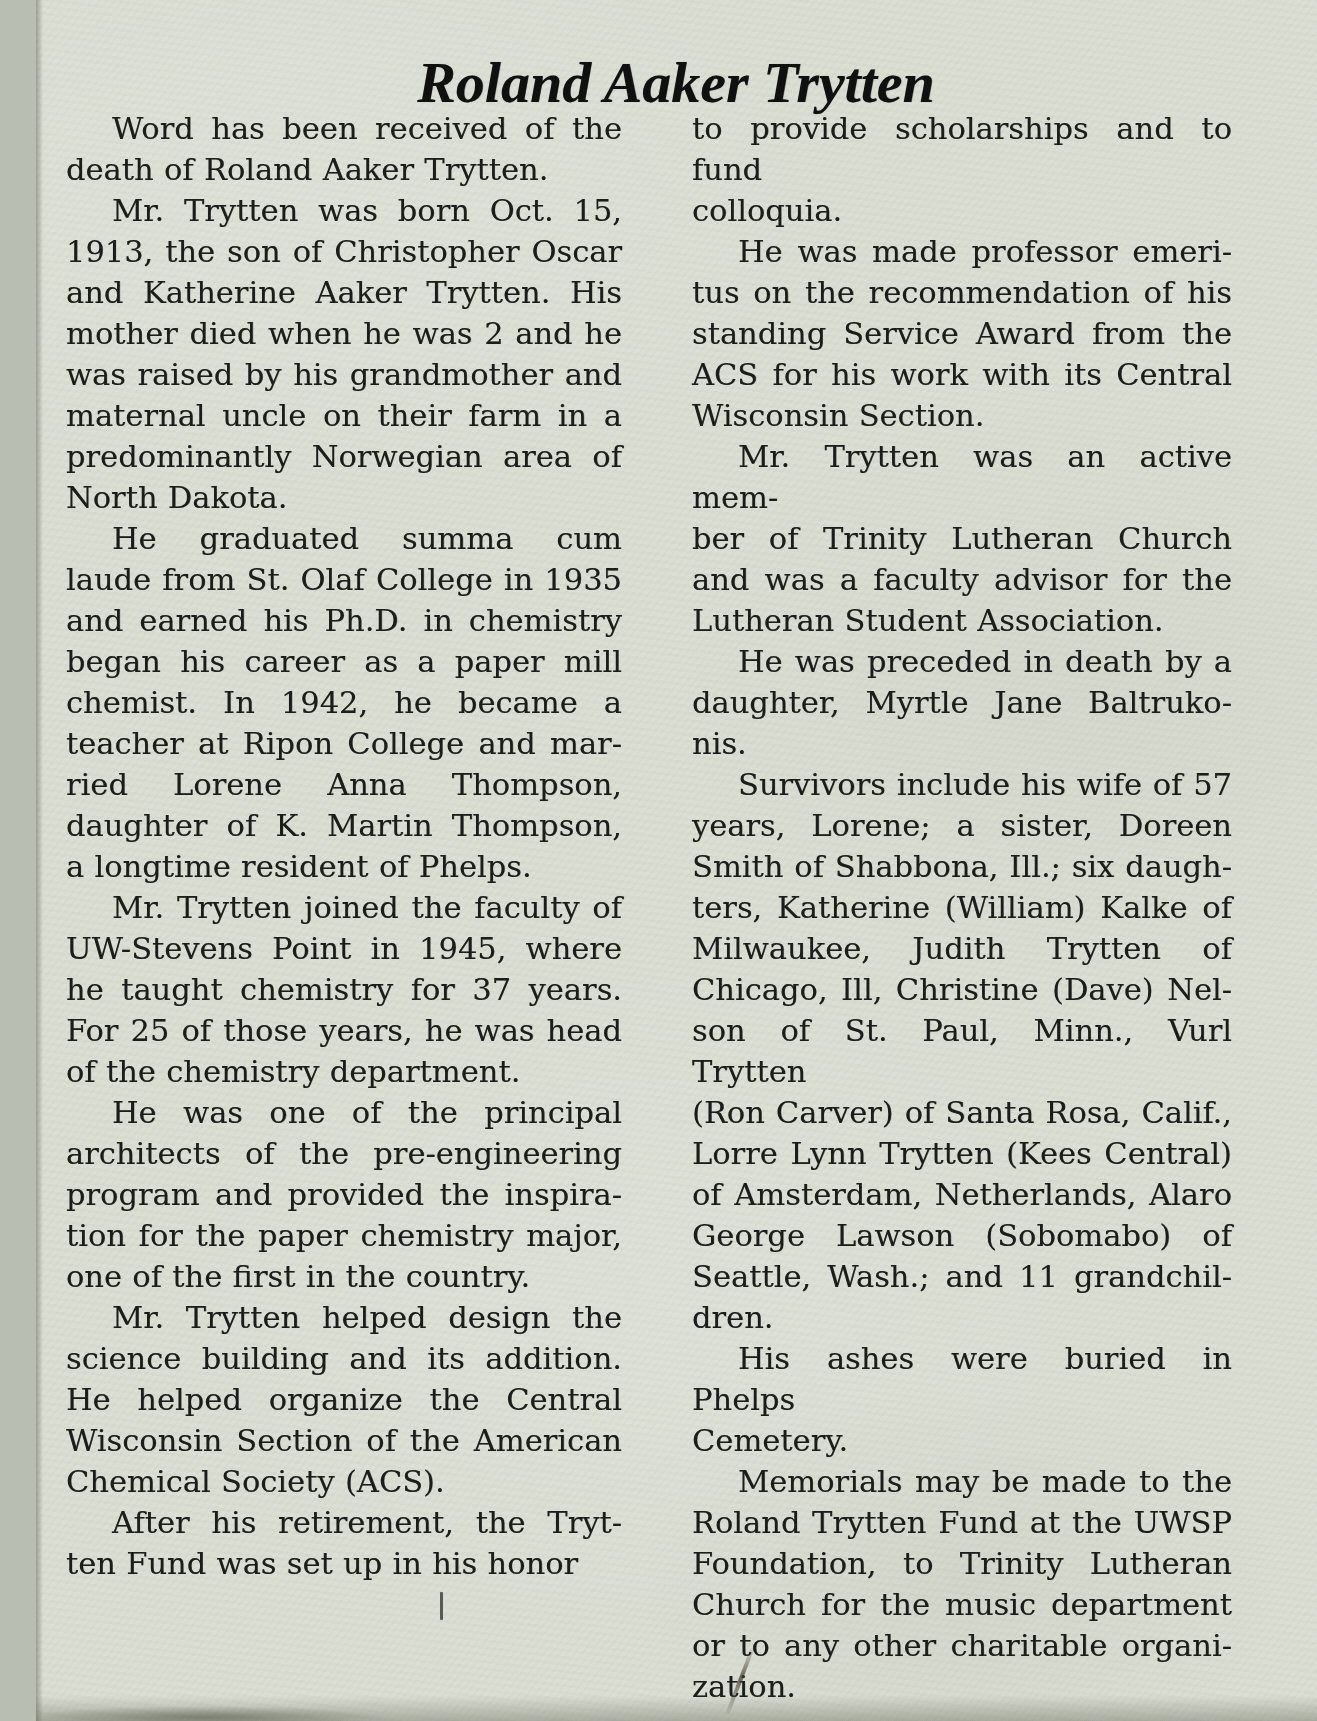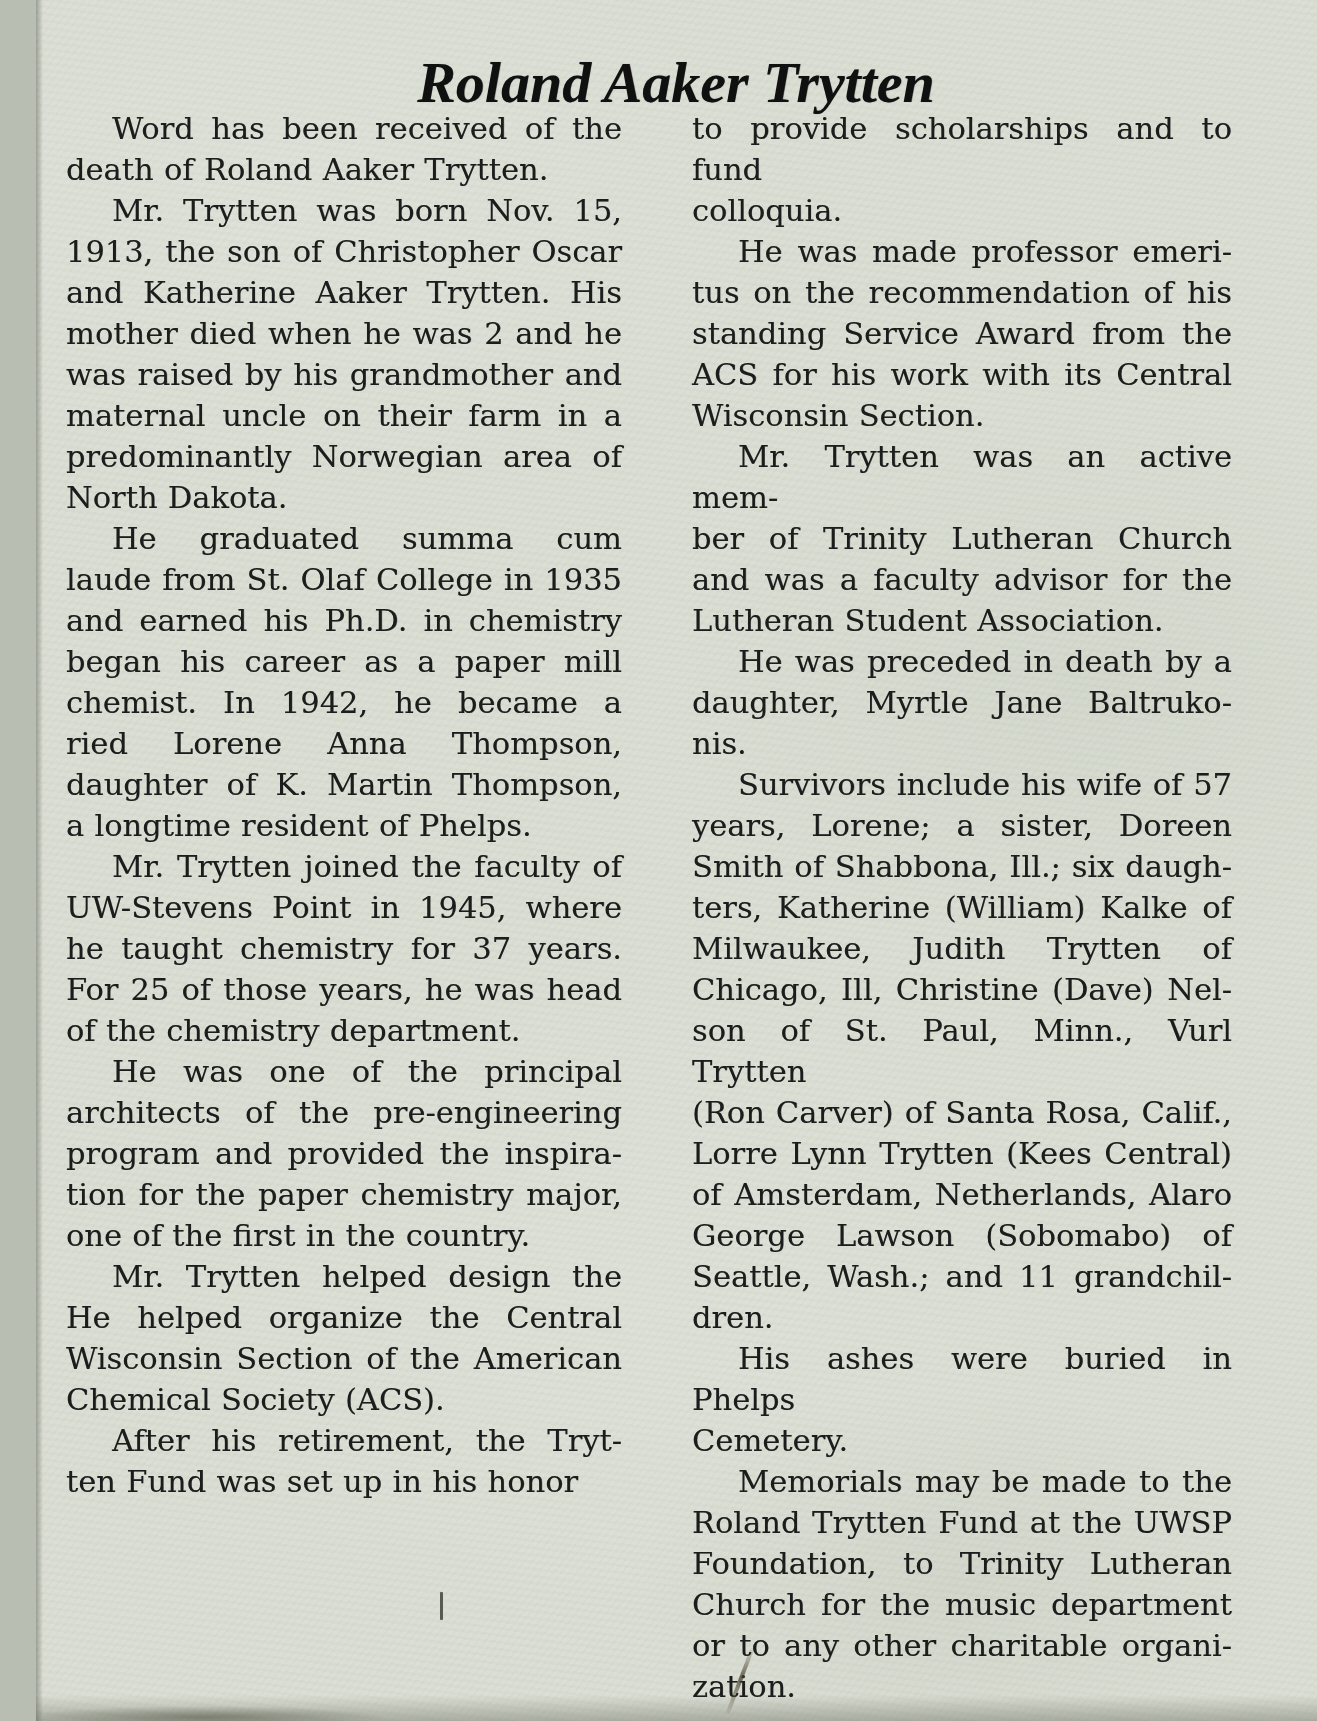--- a/index.html
+++ b/index.html
@@ -93,55 +93,57 @@
   <div class="edge-left"></div>
 
   <h1 class="headline">Roland Aaker Trytten</h1>
 
   <div class="col col-left">
       <div class="para">
         <div class="line indent">Word has been received of the</div>
         <div class="line last">death of Roland Aaker Trytten.</div>
       </div>
       <div class="para">
-        <div class="line indent">Mr. Trytten was born Nov. 15,</div>
+        <div class="line indent">Mr. Trytten was born Oct. 15,</div>
         <div class="line">1913, the son of Christopher Oscar</div>
         <div class="line">and Katherine Aaker Trytten. His</div>
         <div class="line">mother died when he was 2 and he</div>
         <div class="line">was raised by his grandmother and</div>
         <div class="line">maternal uncle on their farm in a</div>
         <div class="line">predominantly Norwegian area of</div>
         <div class="line last">North Dakota.</div>
       </div>
       <div class="para">
         <div class="line indent">He graduated summa cum</div>
         <div class="line">laude from St. Olaf College in 1935</div>
         <div class="line">and earned his Ph.D. in chemistry</div>
         <div class="line">began his career as a paper mill</div>
         <div class="line">chemist. In 1942, he became a</div>
+        <div class="line">teacher at Ripon College and mar-</div>
         <div class="line">ried Lorene Anna Thompson,</div>
         <div class="line">daughter of K. Martin Thompson,</div>
         <div class="line last">a longtime resident of Phelps.</div>
       </div>
       <div class="para">
         <div class="line indent">Mr. Trytten joined the faculty of</div>
         <div class="line">UW-Stevens Point in 1945, where</div>
         <div class="line">he taught chemistry for 37 years.</div>
         <div class="line">For 25 of those years, he was head</div>
         <div class="line last">of the chemistry department.</div>
       </div>
       <div class="para">
         <div class="line indent">He was one of the principal</div>
         <div class="line">architects of the pre-engineering</div>
         <div class="line">program and provided the inspira-</div>
         <div class="line">tion for the paper chemistry major,</div>
         <div class="line last">one of the first in the country.</div>
       </div>
       <div class="para">
         <div class="line indent">Mr. Trytten helped design the</div>
+        <div class="line">science building and its addition.</div>
         <div class="line">He helped organize the Central</div>
         <div class="line">Wisconsin Section of the American</div>
         <div class="line last">Chemical Society (ACS).</div>
       </div>
       <div class="para">
         <div class="line indent">After his retirement, the Tryt-</div>
         <div class="line last">ten Fund was set up in his honor</div>
       </div>
     </div>
   <div class="col col-right">

